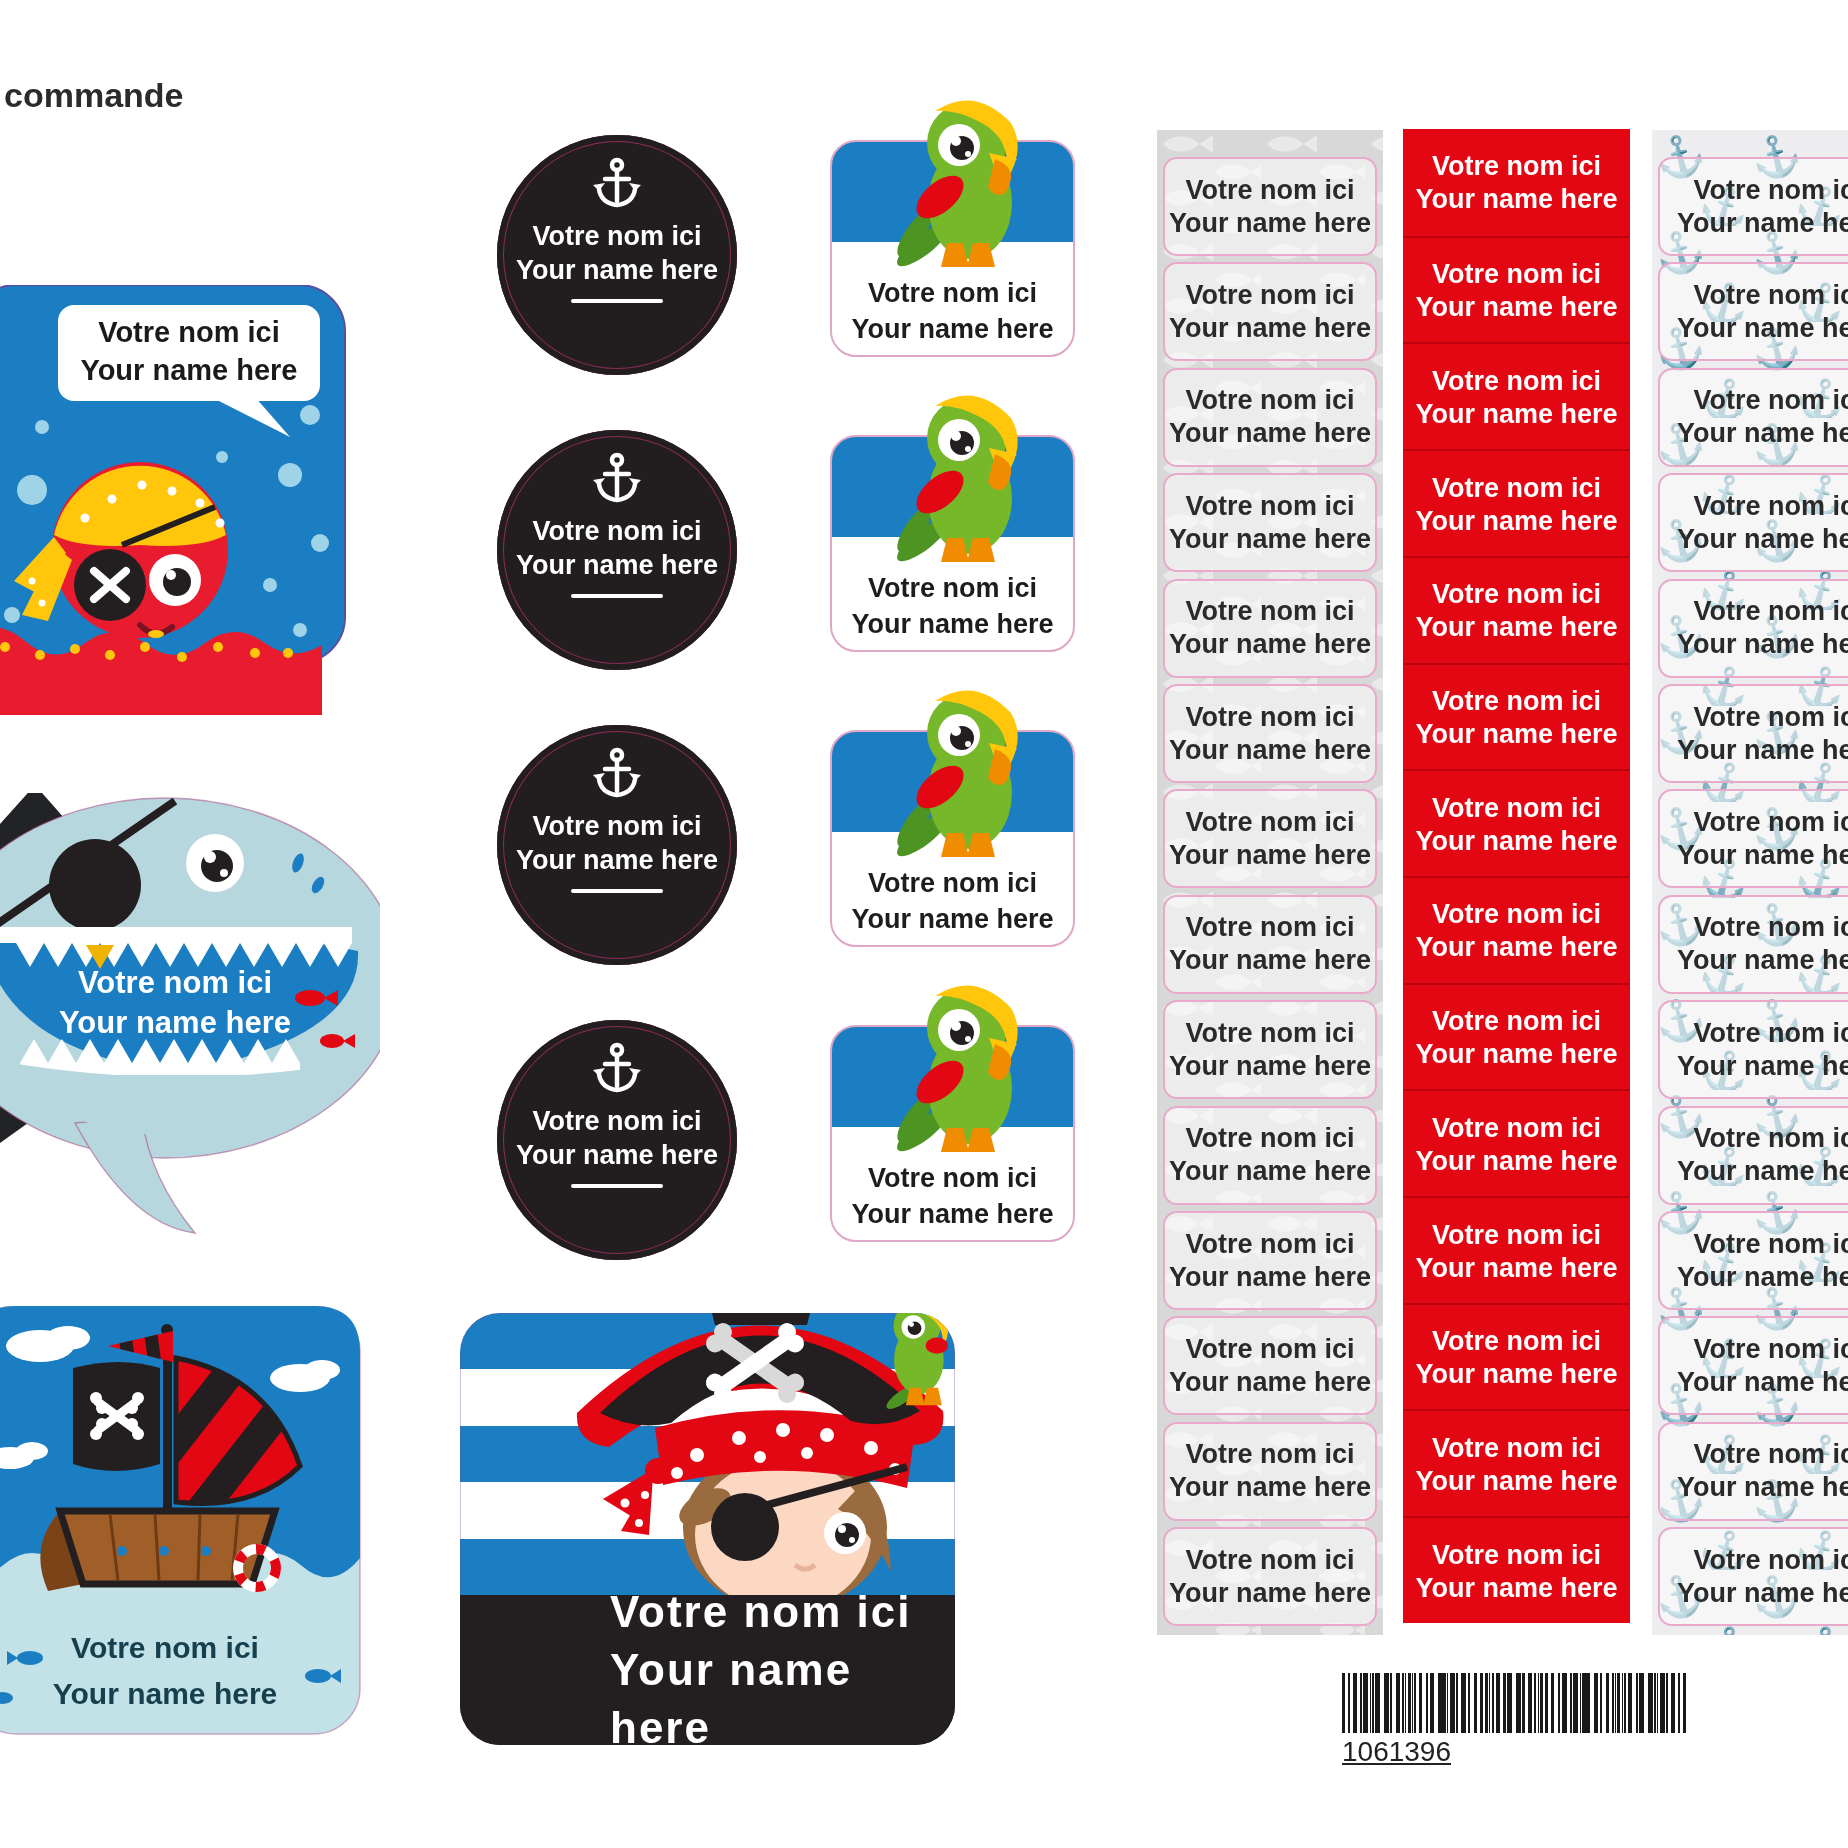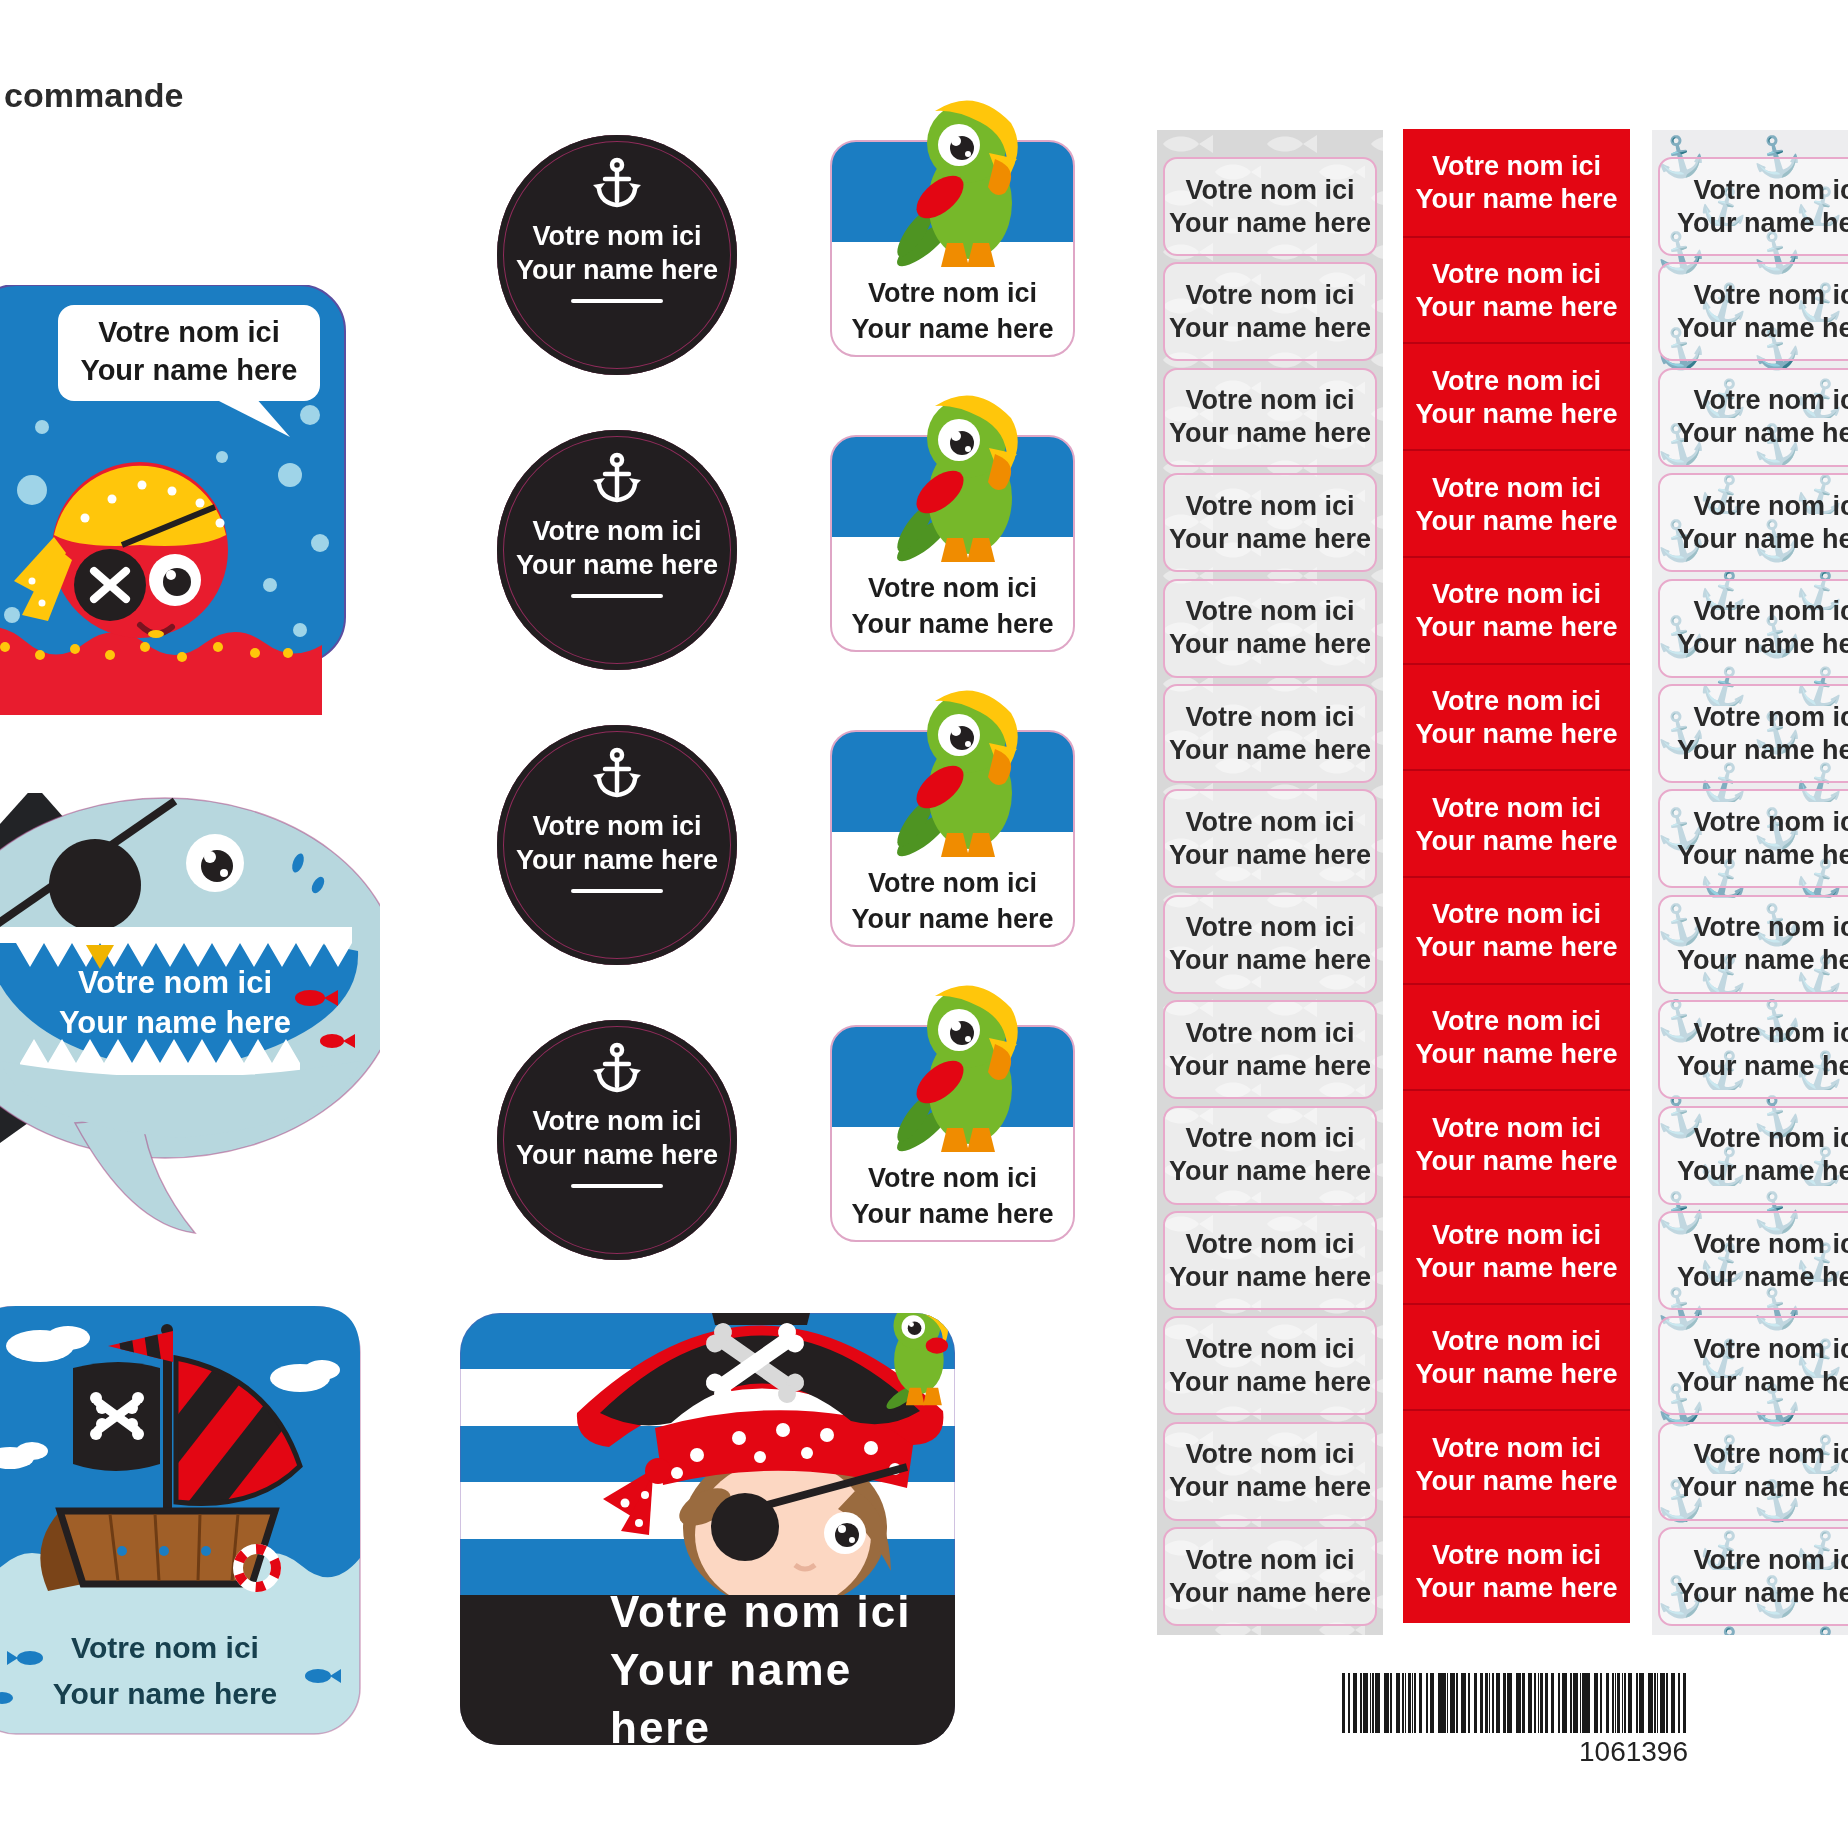--- a/index.html
+++ b/index.html
@@ -45,22 +45,22 @@
   .red-cell{position:absolute;left:0;width:227px;height:107px;display:flex;flex-direction:column;
     align-items:center;justify-content:center;}
   .red-cell.sep{border-top:2px solid #bb0010;}
   .red-cell div{font-size:27px;font-weight:700;color:#ffffff;line-height:33px;text-align:center;}
   
   .barcode{position:absolute;left:1342px;top:1673px;width:346px;height:60px;background-color:#fff;
     background-image:
       repeating-linear-gradient(90deg,#191919 0 2px,rgba(0,0,0,0) 2px 6px),
       repeating-linear-gradient(90deg,#191919 0 3px,rgba(0,0,0,0) 3px 11px),
       repeating-linear-gradient(90deg,#191919 0 1px,rgba(0,0,0,0) 1px 7px);}
-  .barcode-number{position:absolute;left:1342px;top:1736px;width:346px;text-align:right;
-    font-size:28px;color:#222;font-weight:400;}
+  .barcode-number{position:absolute;left:1342px;top:1736px;width:346px;text-align:left;
+    font-size:28px;color:#222;font-weight:400;text-decoration:underline;}
   svg text{font-family:"Liberation Sans",sans-serif;font-weight:700;}
 </style>
 </head>
 <body>
 
 <div class="canvas">
 
   <div class="order-title">commande</div>
 
   <svg class="abs" style="left:-30px;top:285px" width="380" height="430" viewBox="0 0 380 430">

